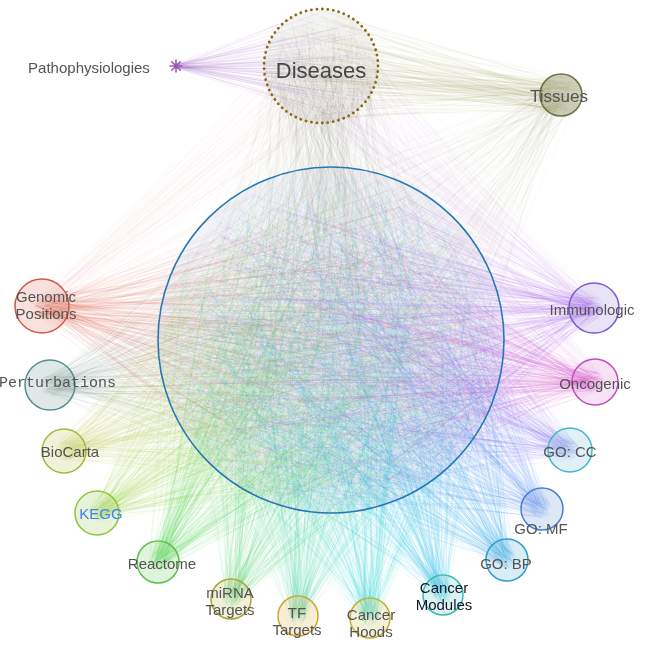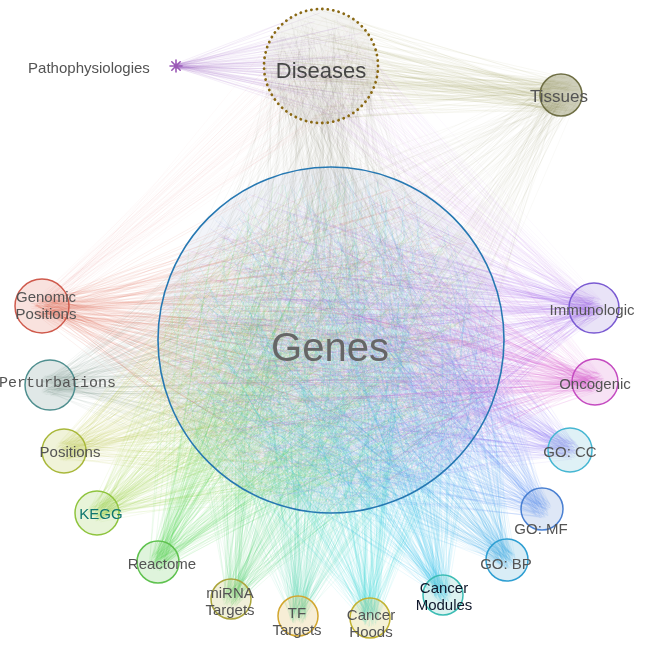--- a/index.html
+++ b/index.html
@@ -48,28 +48,27 @@
       <circle cx="298" cy="616" r="20" fill="rgba(230,200,120,0.30)" stroke="#d2a62e" stroke-width="1.5"></circle>
       <circle cx="370" cy="618" r="20" fill="rgba(220,210,120,0.30)" stroke="#c2b332" stroke-width="1.5"></circle>
       <circle cx="443" cy="595" r="20" fill="rgba(140,215,210,0.30)" stroke="#3bbcb4" stroke-width="1.5"></circle>
       <circle cx="507" cy="560" r="21" fill="rgba(130,195,225,0.30)" stroke="#2f9fd2" stroke-width="1.5"></circle>
       <circle cx="542" cy="509" r="21" fill="rgba(145,175,225,0.30)" stroke="#4a80d2" stroke-width="1.5"></circle>
       <circle cx="570" cy="450" r="22" fill="rgba(150,210,225,0.30)" stroke="#45b6d2" stroke-width="1.5"></circle>
       <circle cx="595" cy="382" r="23" fill="rgba(225,150,220,0.28)" stroke="#c44ac0" stroke-width="1.5"></circle>
       <circle cx="594" cy="308" r="25" fill="rgba(175,155,225,0.28)" stroke="#7a5ad2" stroke-width="1.5"></circle>
     </svg>
   <div id="labels">
-      <div class="node-label" style="left: 330px; top: 347px; width: 220px; font-size: 40px; color: rgb(102, 102, 102);">Genes</div>
       <div class="node-label" style="left: 321px; top: 71px; width: 130px; font-size: 22px; color: rgb(70, 70, 70);">Diseases</div>
       <div class="node-label" style="left: 89px; top: 68px; width: 150px; font-size: 15px; color: rgb(84, 84, 84);">Pathophysiologies</div>
       <div class="node-label" style="left: 559px; top: 97px; width: 80px; font-size: 17px; color: rgb(84, 84, 84);">Tissues</div>
       <div class="node-label" style="left: 46px; top: 306px; width: 92px; font-size: 15px; color: rgb(84, 84, 84);">Genomic Positions</div>
       <div class="node-label" style="left: 57px; top: 384px; width: 116px; font-size: 15px; color: rgb(84, 84, 84); font-family: Liberation Mono, monospace;">Perturbations</div>
-      <div class="node-label" style="left: 70px; top: 452px; width: 90px; font-size: 15px; color: rgb(84, 84, 84);">Positions</div>
-      <div class="node-label" style="left: 101px; top: 514px; width: 70px; font-size: 15px; color: #0f766e;">KEGG</div>
+      <div class="node-label" style="left: 70px; top: 452px; width: 90px; font-size: 15px; color: rgb(84, 84, 84);">BioCarta</div>
+      <div class="node-label" style="left: 101px; top: 514px; width: 70px; font-size: 15px; color: #3b82f6;">KEGG</div>
       <div class="node-label" style="left: 162px; top: 564px; width: 96px; font-size: 15px; color: rgb(84, 84, 84);">Reactome</div>
       <div class="node-label" style="left: 230px; top: 602px; width: 64px; font-size: 15px; color: rgb(84, 84, 84);">miRNA Targets</div>
       <div class="node-label" style="left: 297px; top: 622px; width: 60px; font-size: 15px; color: rgb(84, 84, 84);">TF Targets</div>
       <div class="node-label" style="left: 371px; top: 624px; width: 64px; font-size: 15px; color: rgb(84, 84, 84);">Cancer Hoods</div>
       <div class="node-label" style="left: 444px; top: 597px; width: 68px; font-size: 15px; color: #0f172a;">Cancer Modules</div>
       <div class="node-label" style="left: 506px; top: 564px; width: 70px; font-size: 15px; color: rgb(84, 84, 84);">GO: BP</div>
       <div class="node-label" style="left: 541px; top: 529px; width: 70px; font-size: 15px; color: rgb(84, 84, 84);">GO: MF</div>
       <div class="node-label" style="left: 570px; top: 452px; width: 70px; font-size: 15px; color: rgb(84, 84, 84);">GO: CC</div>
       <div class="node-label" style="left: 595px; top: 384px; width: 92px; font-size: 15px; color: rgb(84, 84, 84);">Oncogenic</div>
       <div class="node-label" style="left: 592px; top: 310px; width: 104px; font-size: 15px; color: rgb(84, 84, 84);">Immunologic</div>

